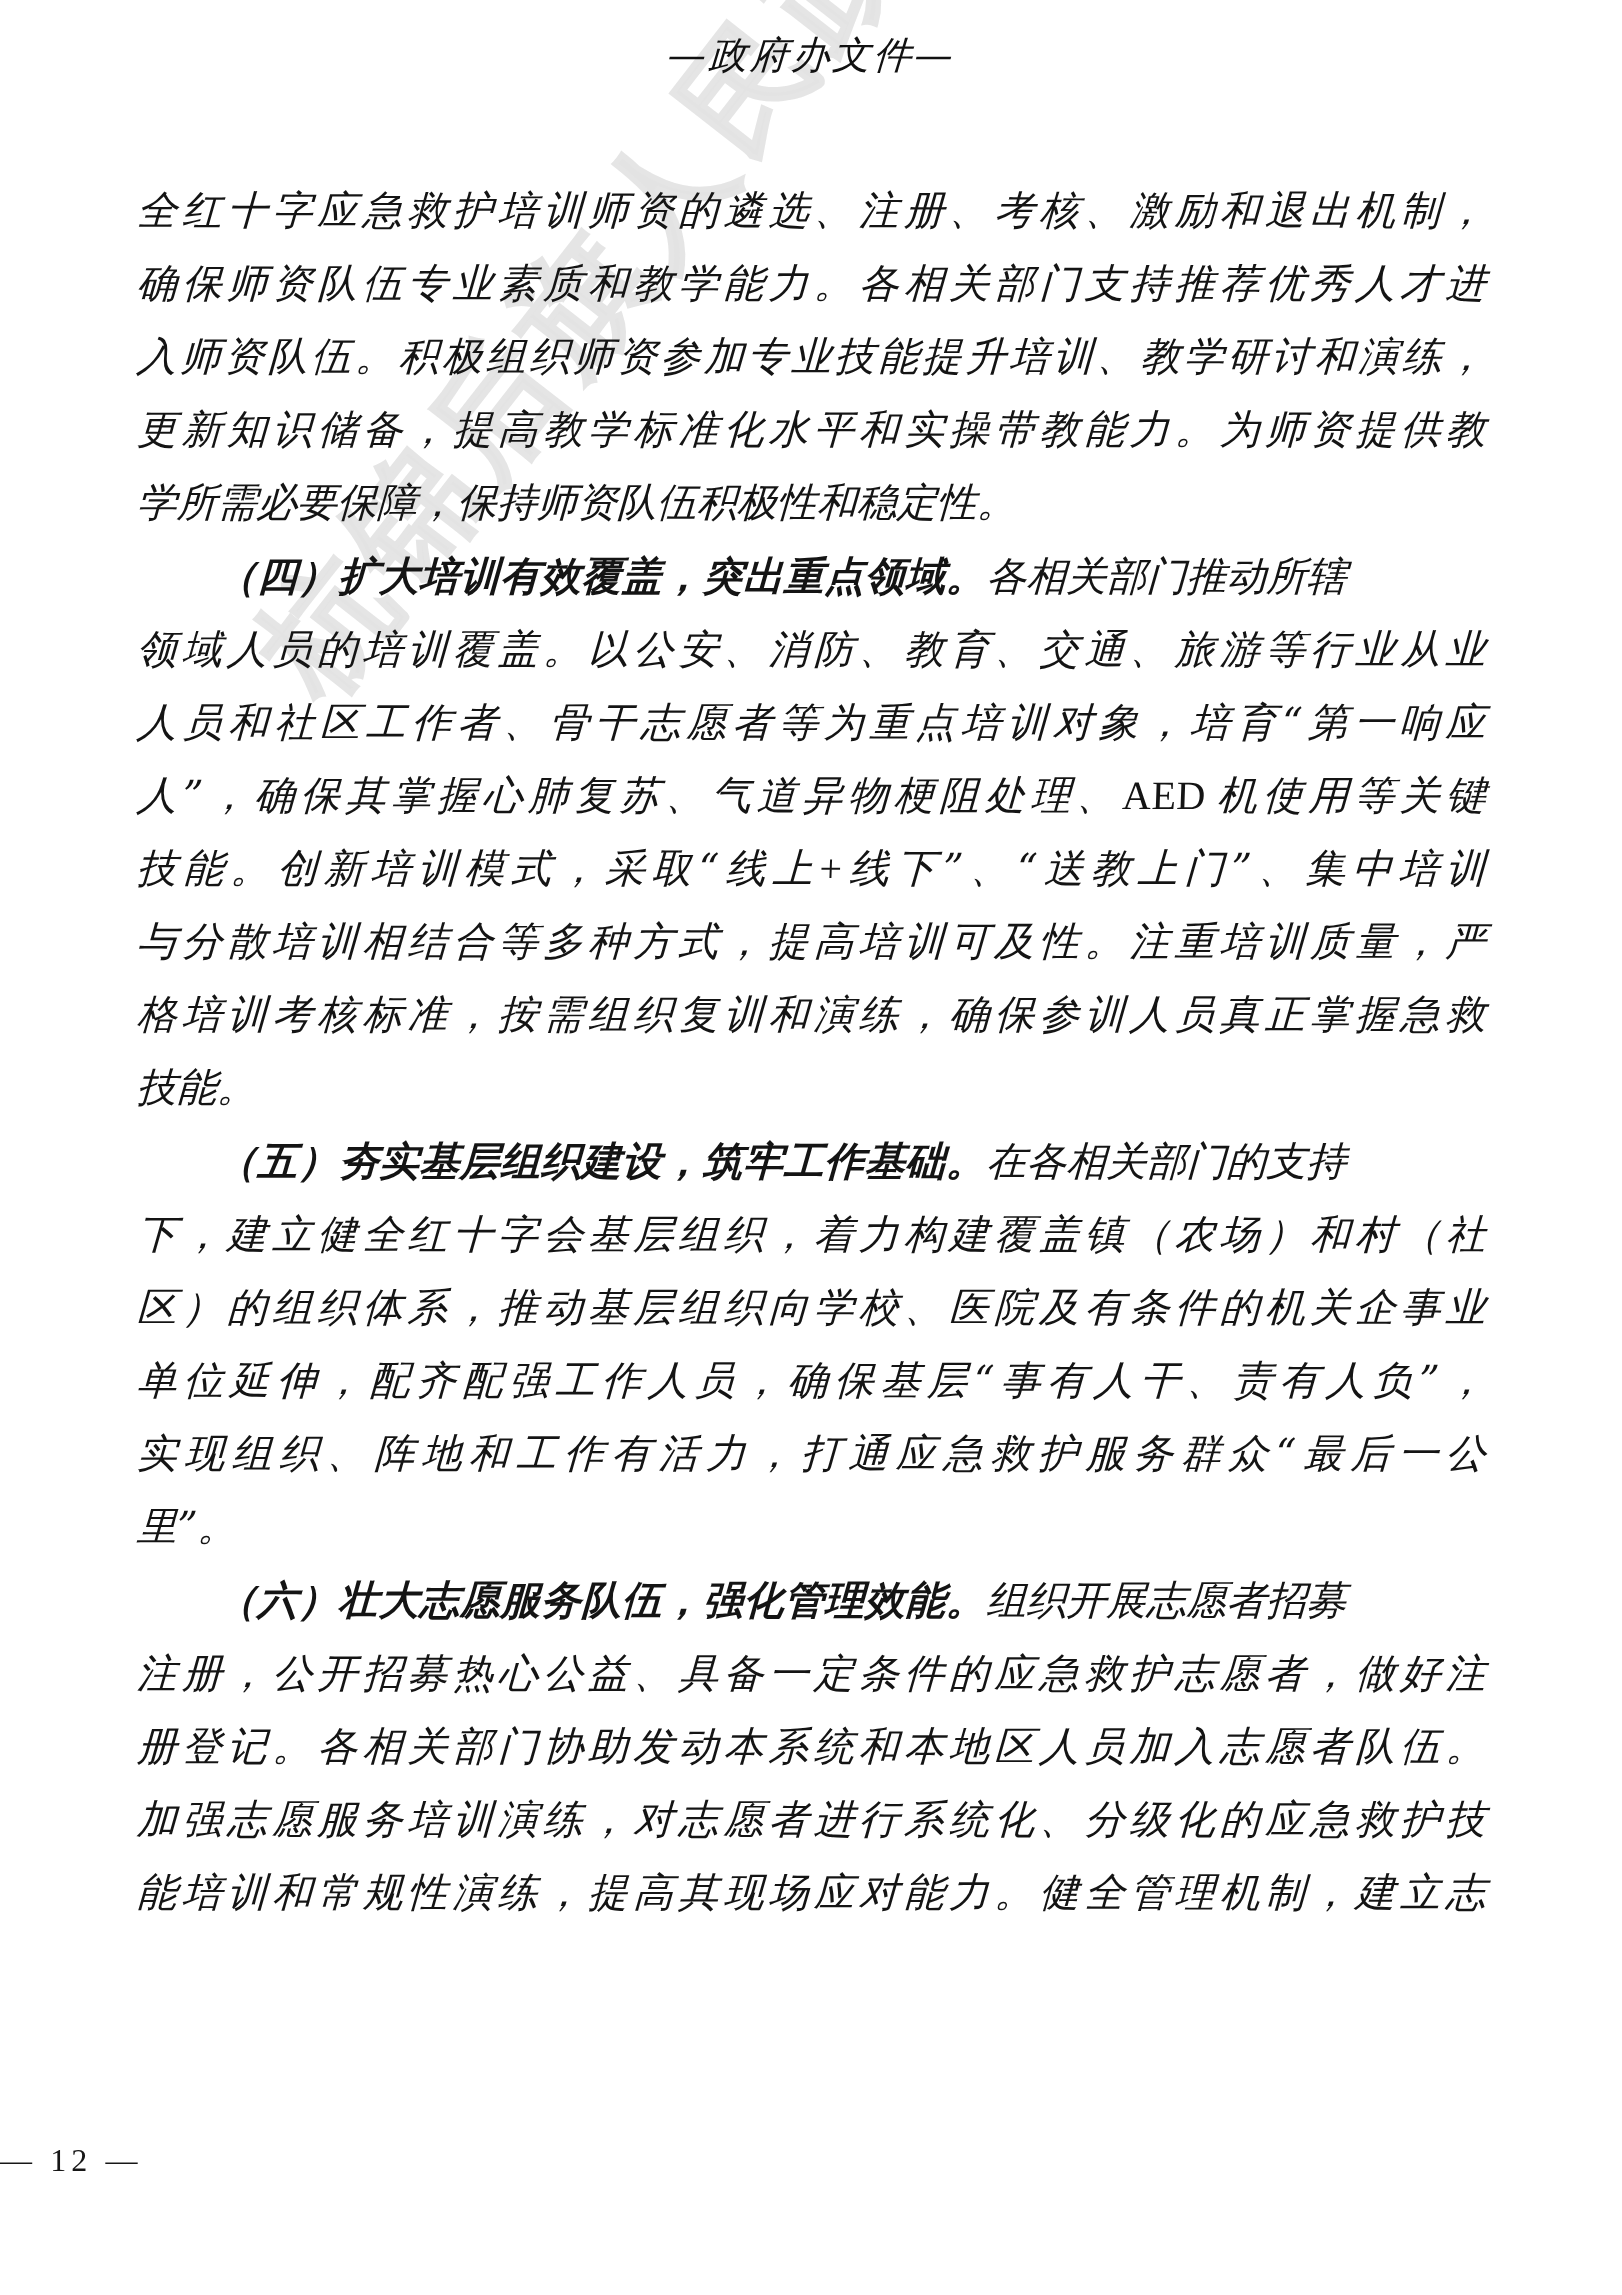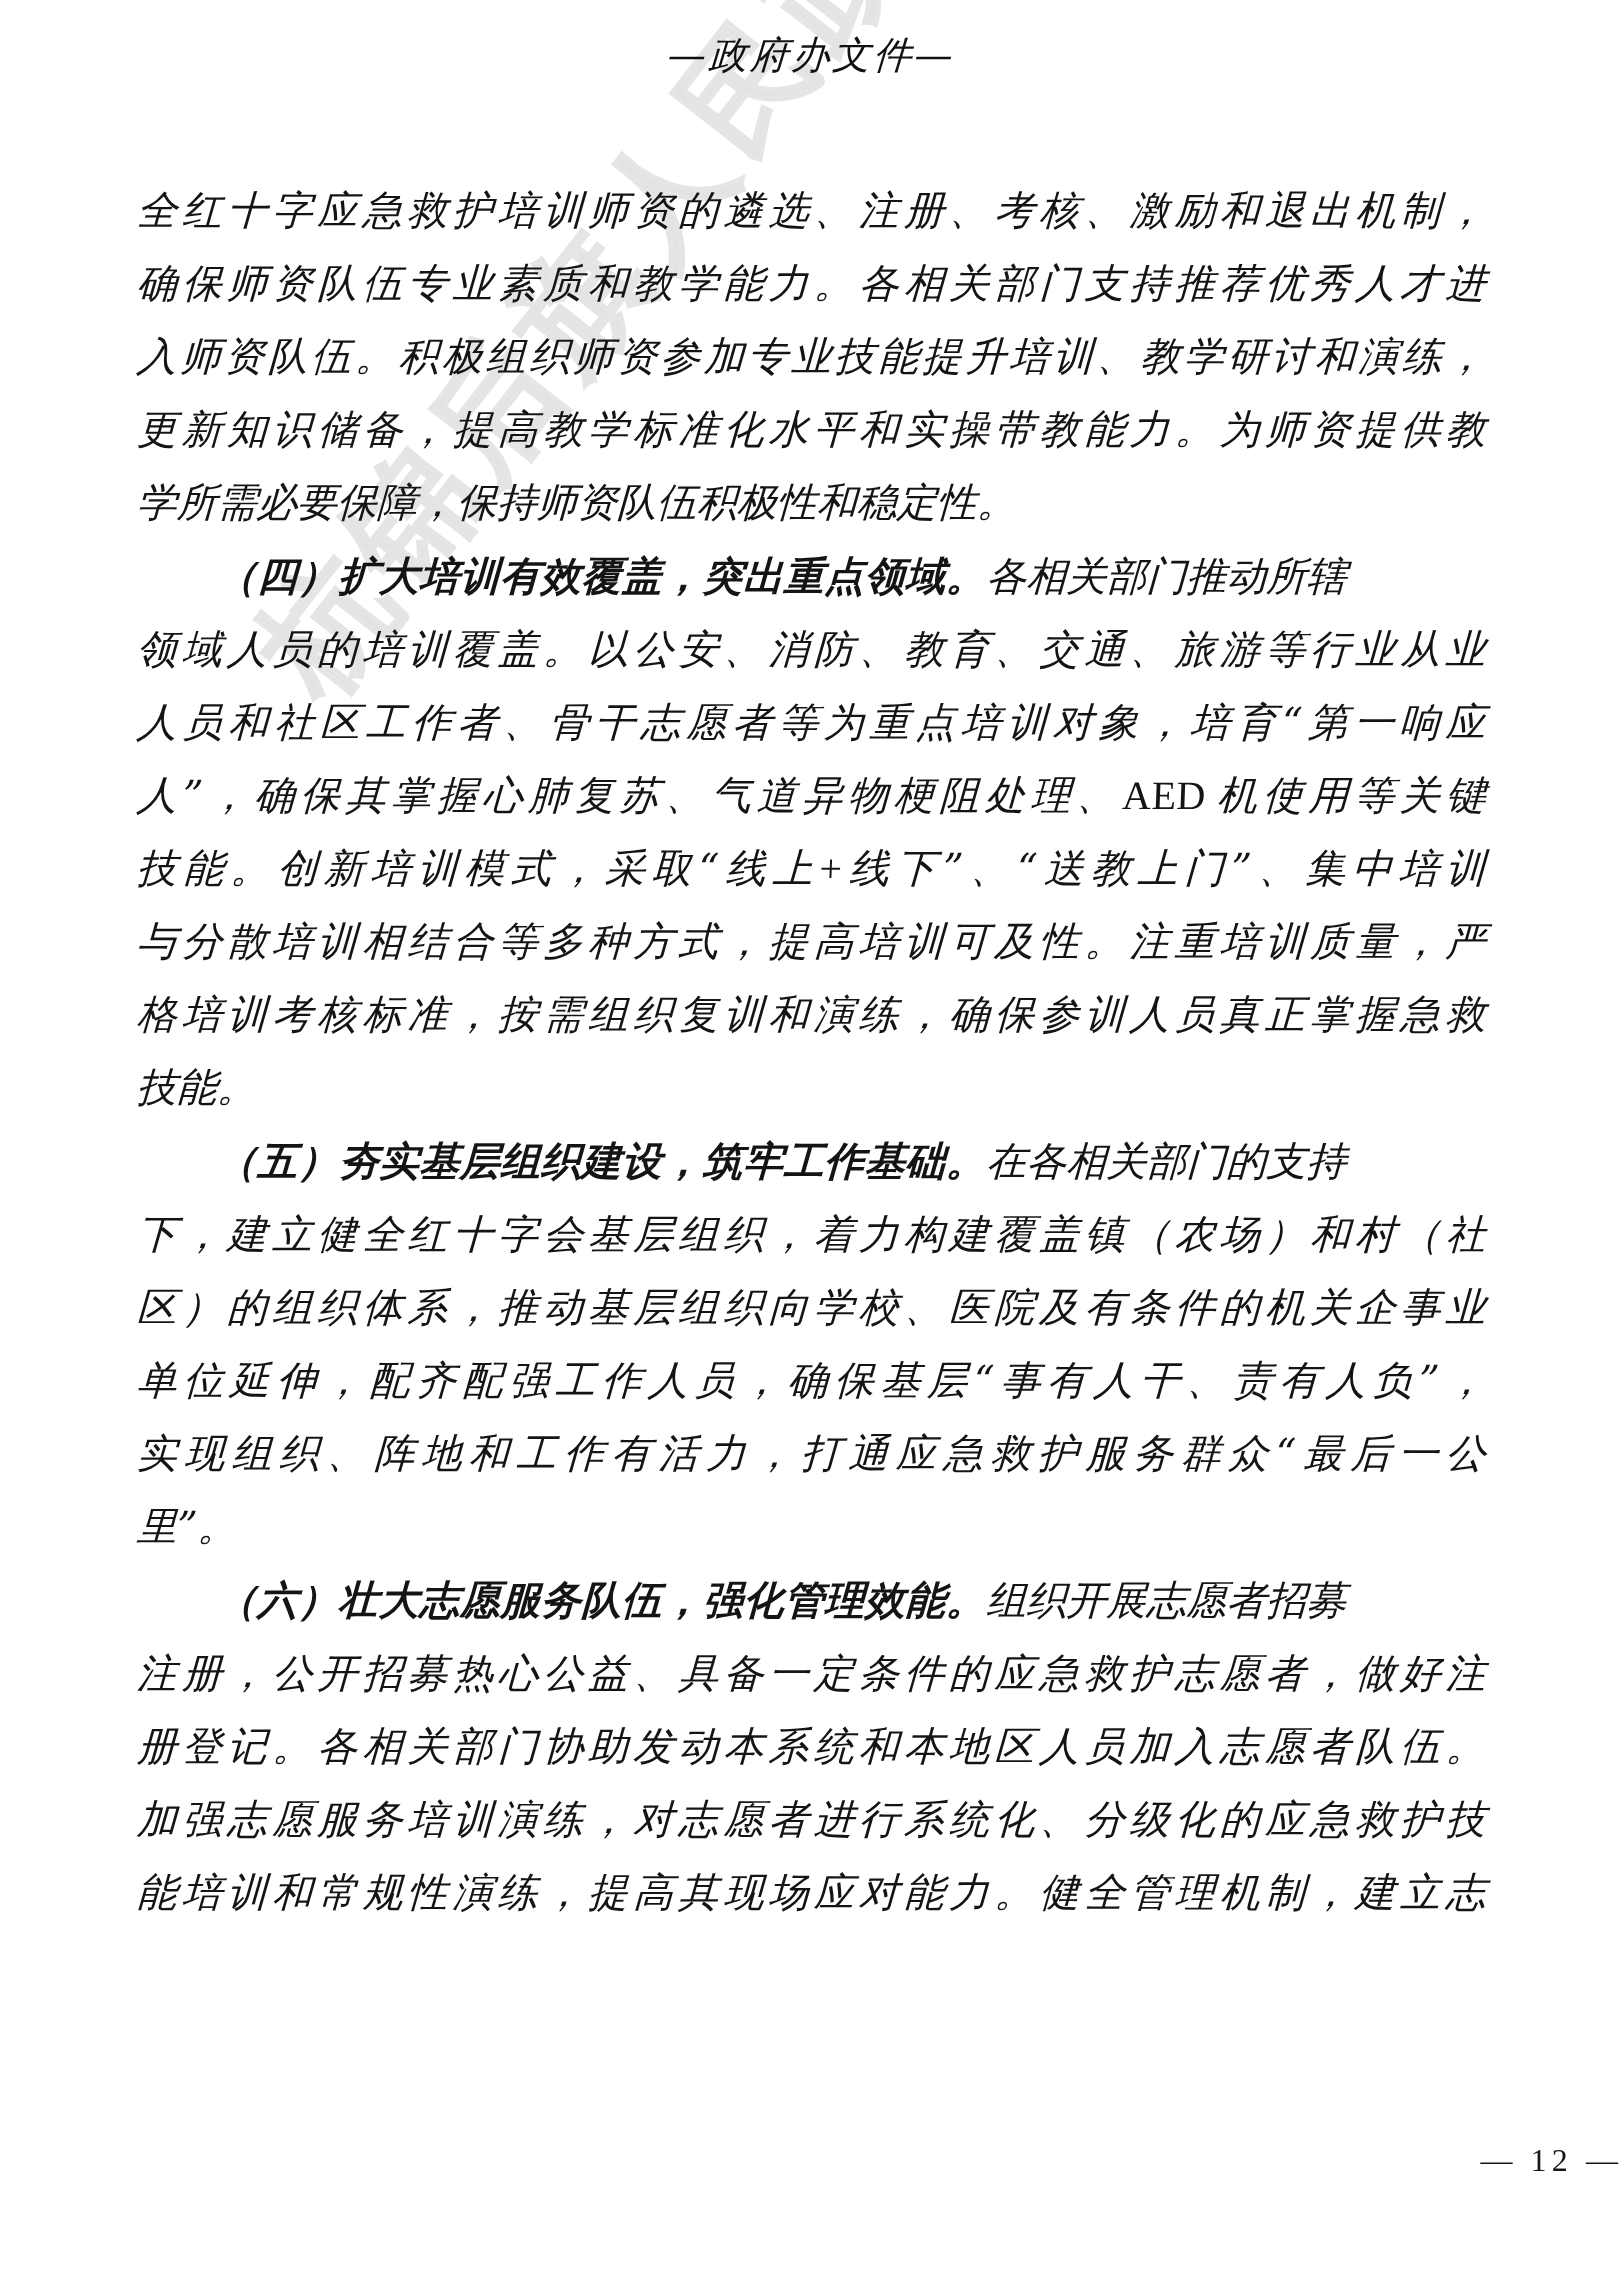--- a/index.html
+++ b/index.html
@@ -102,21 +102,21 @@
     font-style: normal;
     letter-spacing: 0.5px;
   }
 
   
   .doc-footer {
     position: absolute;
     left: 0;
     right: 0;
     top: 2142px;
-    text-align: right;
+    text-align: left;
     z-index: 3;
   }
   .doc-footer-text {
     font-family: "Liberation Serif", "DejaVu Serif", serif;
     font-size: 32px;
     color: #161616;
     letter-spacing: 5.1px;
   }
 </style>
 </head>

